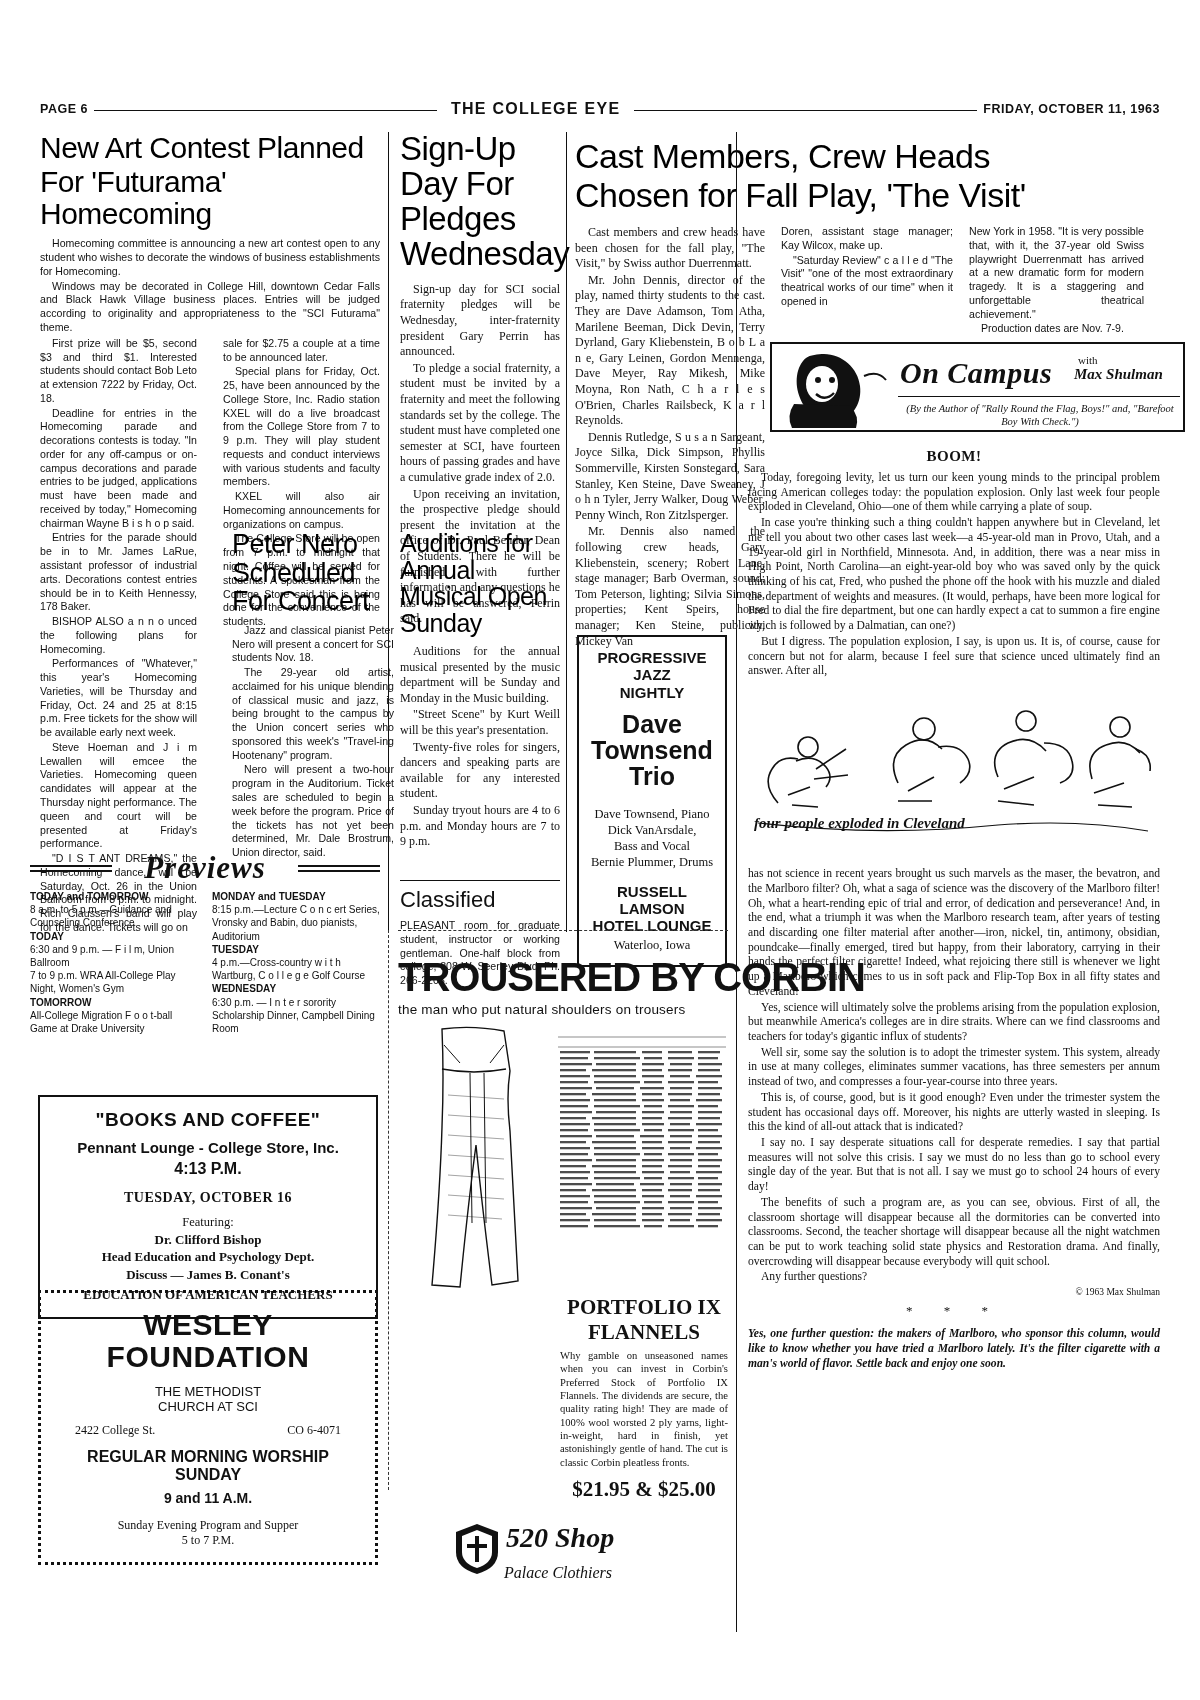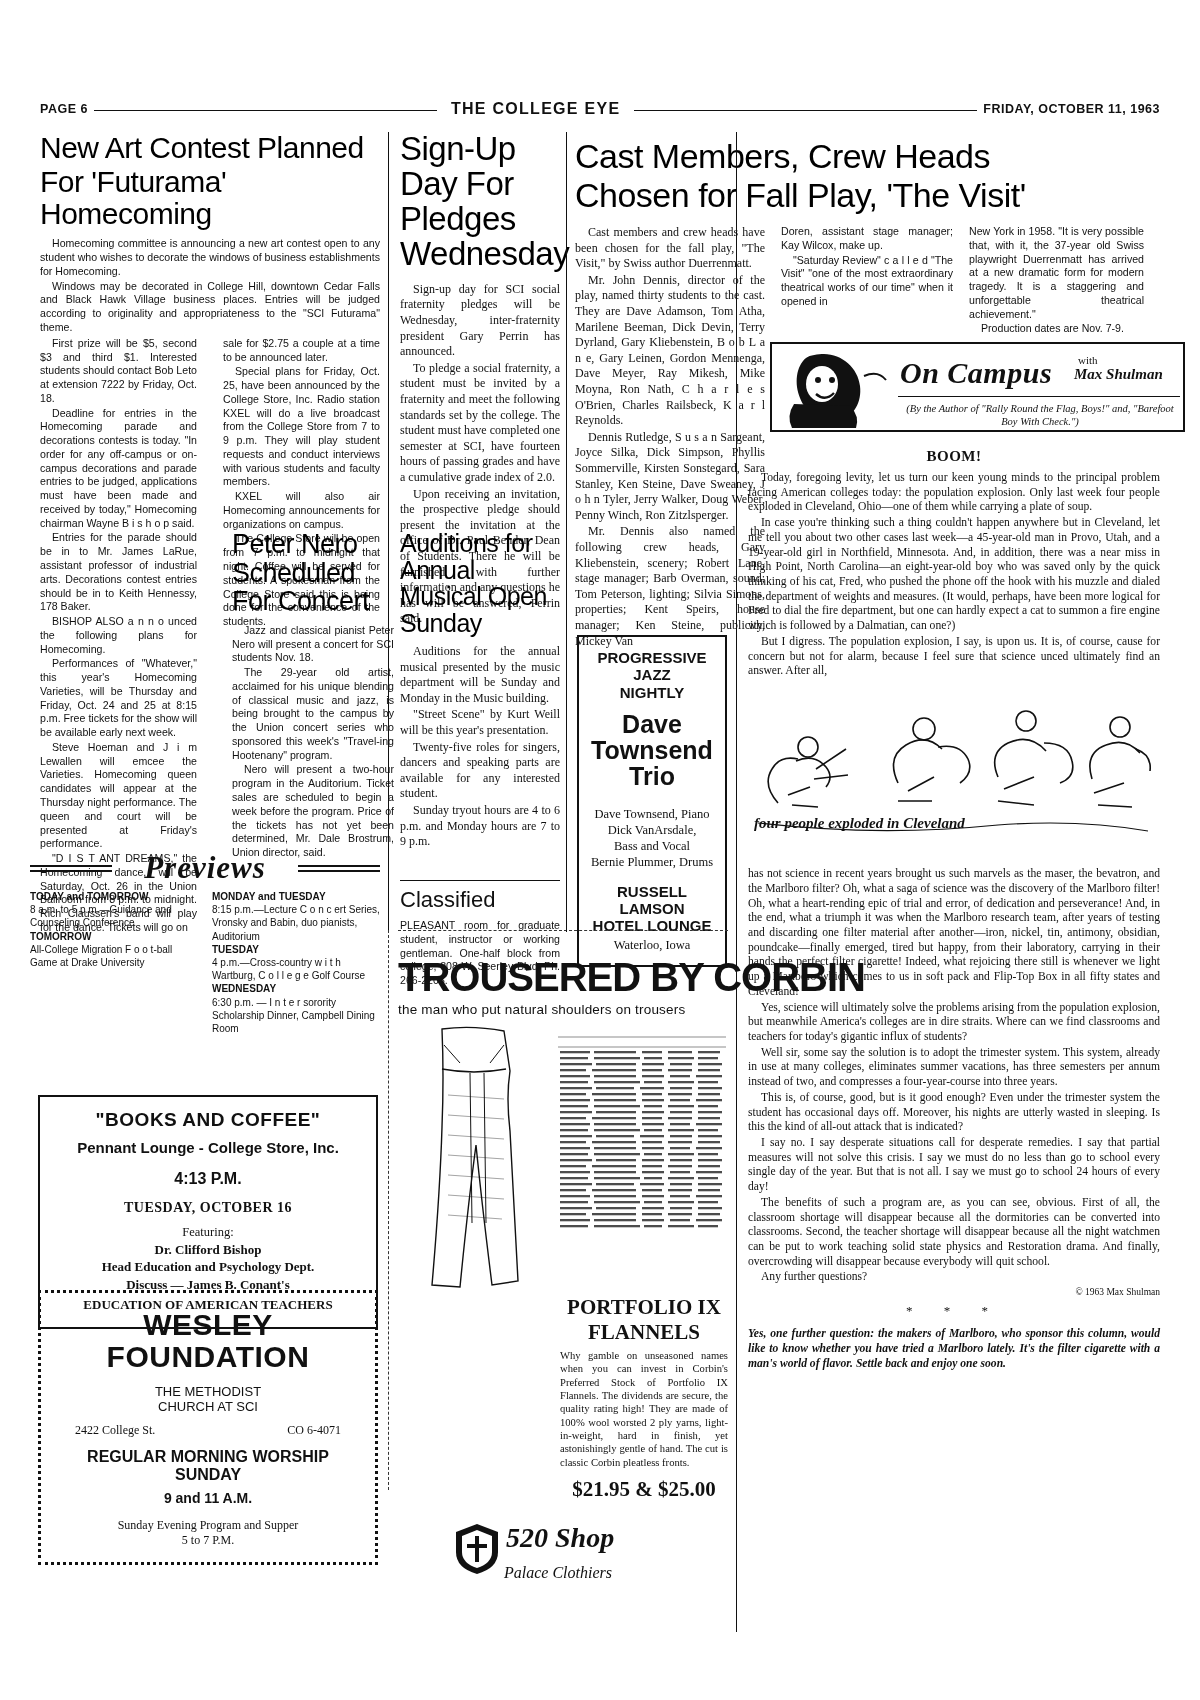--- a/index.html
+++ b/index.html
@@ -140,20 +140,25 @@
       <span class="dbl"></span>
     </div>
     <div class="previews-head">
       <span class="previews-word">Previews</span>
     </div>
     <div class="prevcols previews-body" style="margin-top:4px;">
       <div>
         <div>
           <div class="dayhead">TODAY and TOMORROW</div>
           <div>8 a.m. to 5 p.m.—Guidance and Counseling Conference</div>
+        </div>
+        <div>
+          <div class="dayhead">TODAY</div>
+          <div>6:30 and 9 p.m. — F i l m, Union Ballroom</div>
+          <div>7 to 9 p.m. WRA All-College Play Night, Women's Gym</div>
         </div>
         <div>
           <div class="dayhead">TOMORROW</div>
           <div>All-College Migration F o o t-ball Game at Drake University</div>
         </div>
       </div>
       <div>
         <div>
           <div class="dayhead">MONDAY and TUESDAY</div>
           <div>8:15 p.m.—Lecture C o n c ert Series, Vronsky and Babin, duo pianists, Auditorium</div>
@@ -166,21 +171,21 @@
           <div class="dayhead">WEDNESDAY</div>
           <div>6:30 p.m. — I n t e r sorority Scholarship Dinner, Campbell Dining Room</div>
         </div>
       </div>
     </div>
   </div>
 
   <div class="col boxad" style="left:38px;top:1095px;width:340px;padding:12px 10px 14px;">
     <div class="ad-books-t1">"BOOKS AND COFFEE"</div>
     <div class="ad-books-t2" style="margin-top:8px;">Pennant Lounge - College Store, Inc.</div>
-    <div class="ad-books-t3" style="margin-top:14px;">4:13 P.M.</div>
+    <div class="ad-books-t3" style="margin-top:4px;">4:13 P.M.</div>
     <div class="ad-books-t4" style="margin-top:12px;">TUESDAY, OCTOBER 16</div>
     <div class="ad-books-sm" style="margin-top:8px;">Featuring:</div>
     <div class="ad-books-bold">Dr. Clifford Bishop</div>
     <div class="ad-books-bold">Head Education and Psychology Dept.</div>
     <div class="ad-books-bold">Discuss — James B. Conant's</div>
     <div class="ad-books-bold" style="margin-top:2px;">EDUCATION OF AMERICAN TEACHERS</div>
   </div>
 
   <div class="col dotborder" style="left:38px;top:1290px;width:340px;padding:16px 10px 14px;text-align:center;box-sizing:border-box;">
     <div class="wesley-t1">WESLEY</div>

